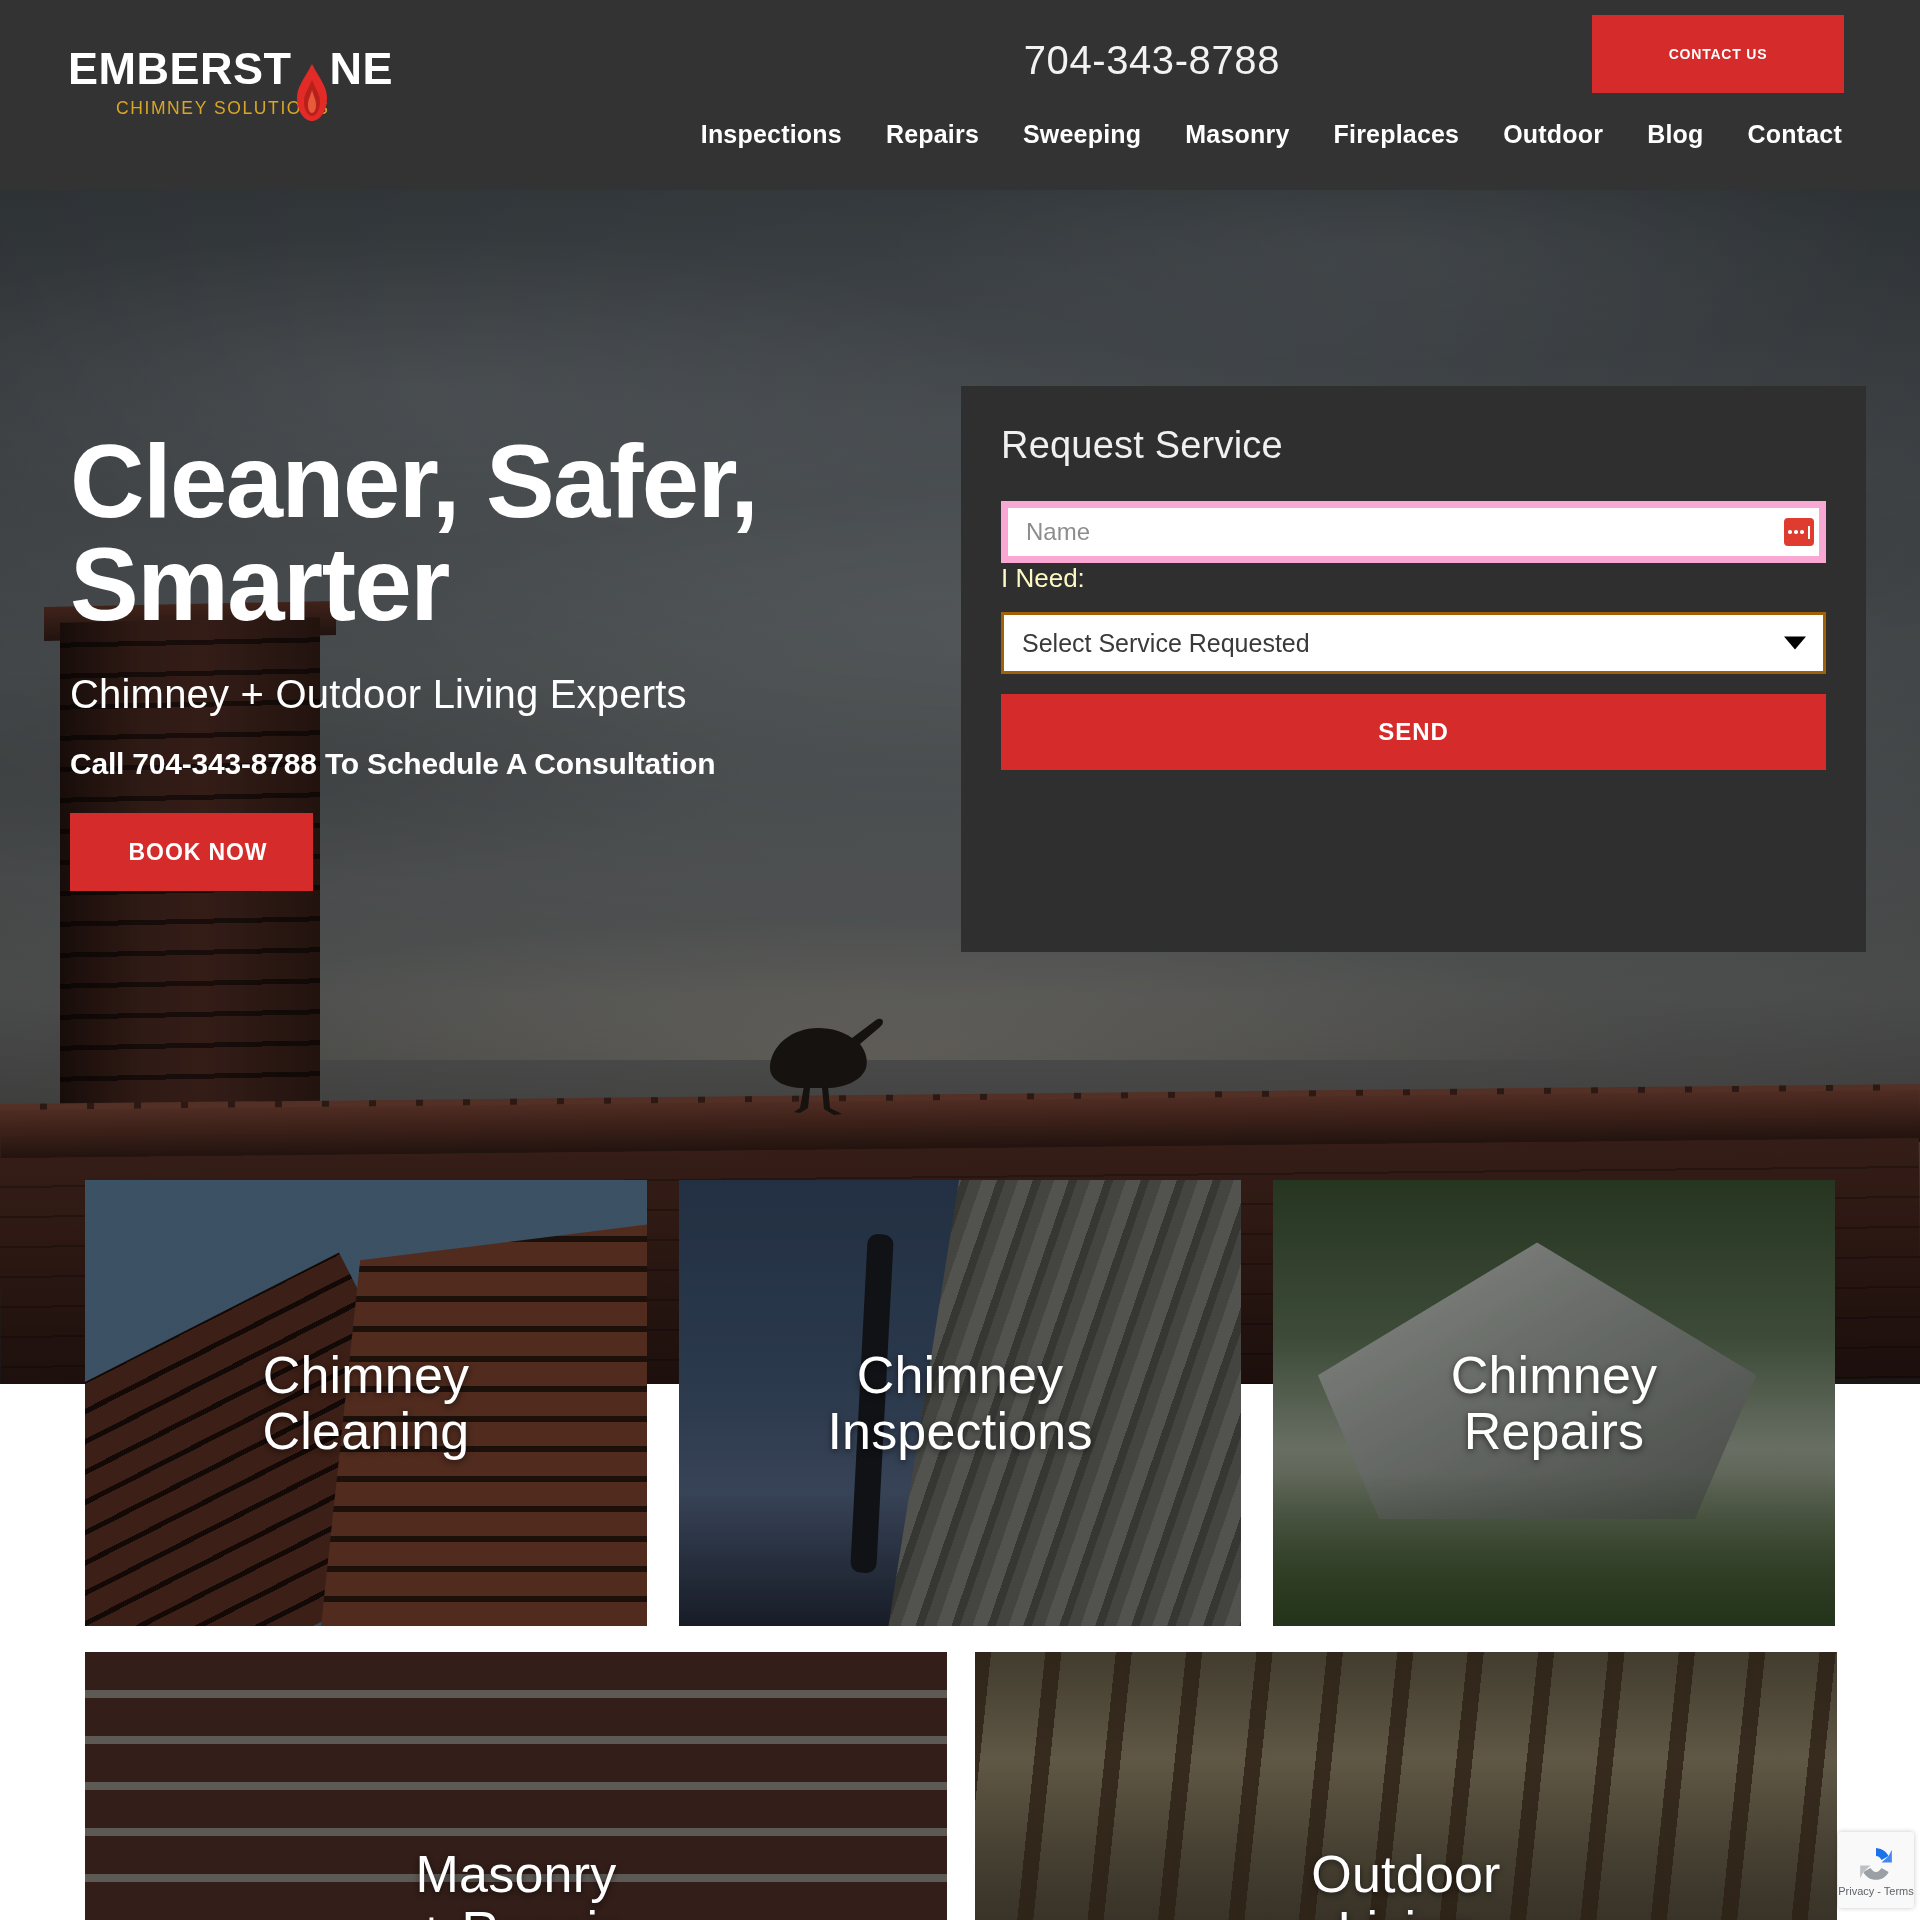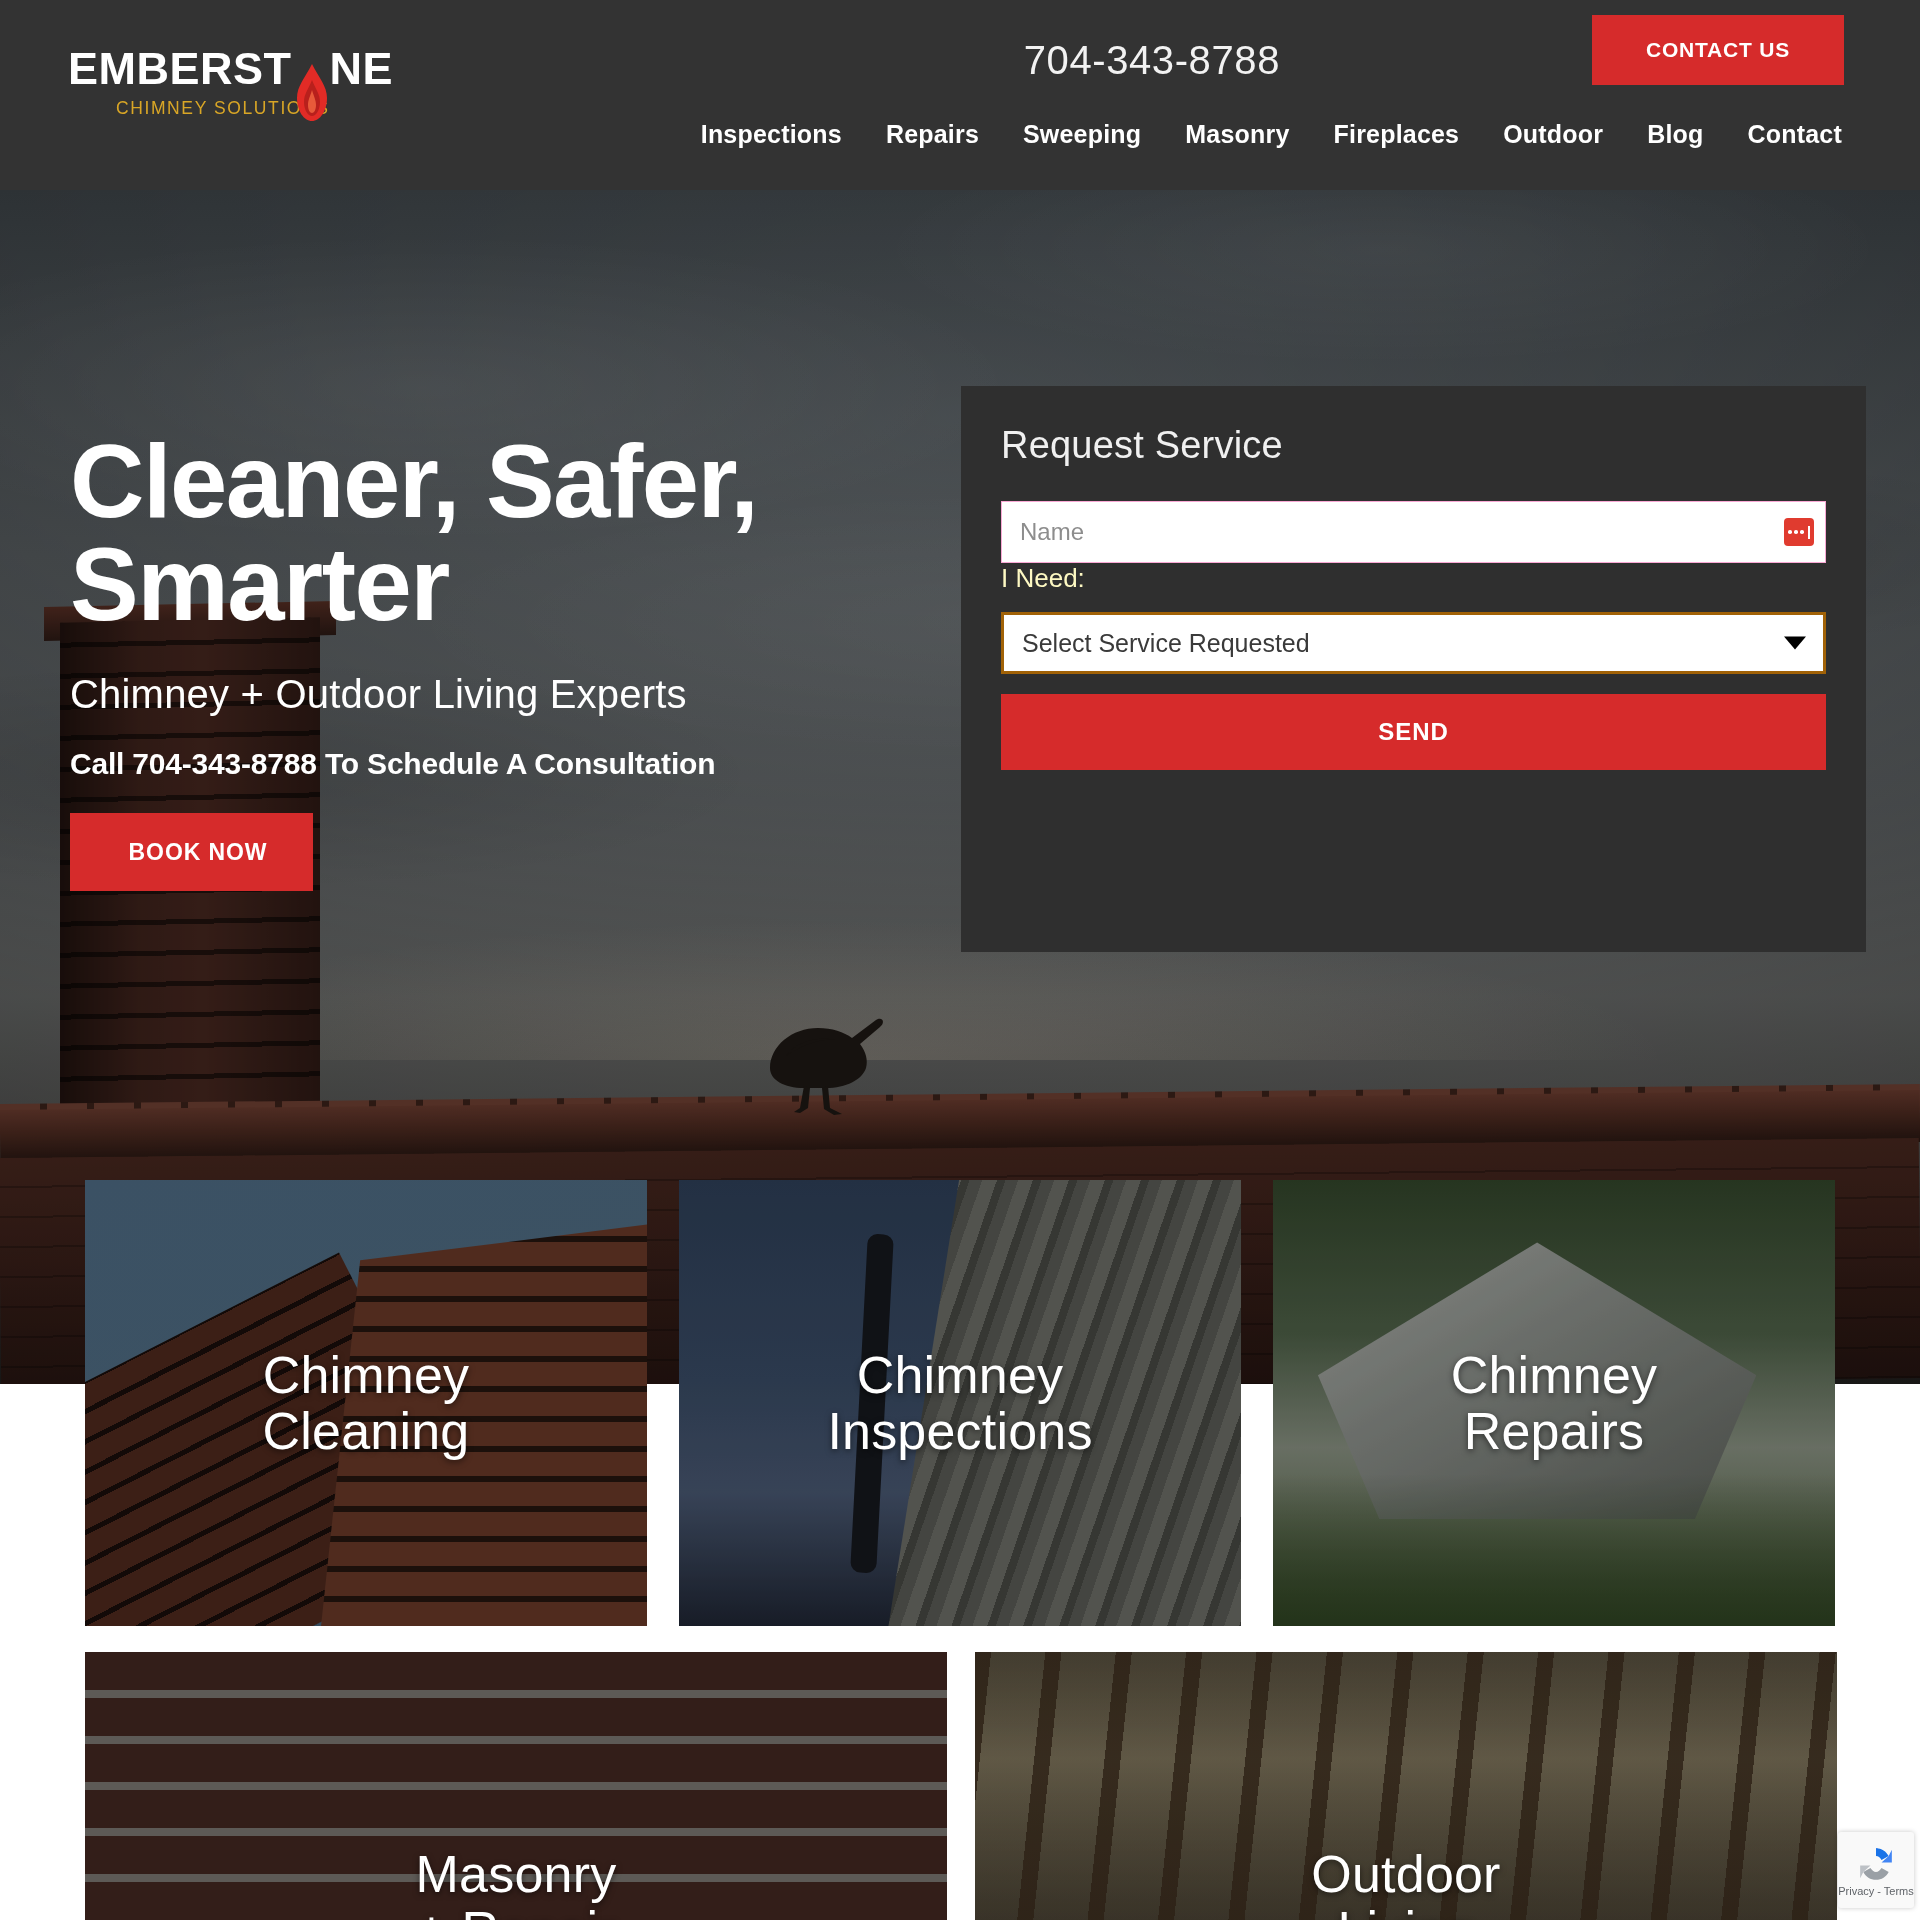--- a/index.html
+++ b/index.html
@@ -94,24 +94,24 @@
   }
   .logo-flamewrap { position:relative; display:inline-block; width:38px; vertical-align:baseline;}
   .flame { position:absolute; left:3px; top:-20px; width:34px; height:58px; }
 
   .phone {
     position:absolute; right:640px; top:38px;
     font-size:40px; font-weight:300; color:#f2f2f2; letter-spacing:0.6px;
     white-space:nowrap;
   }
   .contact-us-btn {
-    position:absolute; left:1592px; top:15px; width:252px; height:70px;
+    position:absolute; left:1592px; top:15px; width:252px; height:78px;
     background:#d62b2b; color:#ffffff;
     display:flex; align-items:center; justify-content:center;
-    font-size:21px; font-weight:700; letter-spacing:0.8px;
+    font-size:14px; font-weight:700; letter-spacing:0.8px;
     cursor:pointer; border:none;
   }
   .nav {
     position:absolute; left:0; top:120px; width:1920px;
     display:flex; justify-content:flex-end; align-items:center;
     padding-right:78px; gap:44px;
   }
   .nav a {
     color:#ffffff; text-decoration:none;
     font-size:25px; font-weight:700; letter-spacing:0.2px; white-space:nowrap;
@@ -138,21 +138,21 @@
     font-size:23px; font-weight:700; letter-spacing:0.9px;padding-left:13px;
   }
 
   
   .form-panel {
     position:absolute; left:961px; top:386px; width:905px; height:566px;
     background:#2f2f2f; z-index:12; padding:38px 40px 0 40px;
   }
   .form-title { font-size:38px; font-weight:300; color:#f0f0f0; letter-spacing:0.2px; }
   .field {
-    width:100%; height:62px; background:#ffffff; border:1px solid #f9a8d4;
+    width:100%; height:62px; background:#ffffff; border:7px solid #f9a8d4;
     font-size:24px; font-weight:300; color:#444; padding:0 18px;
     font-family:"Liberation Sans", sans-serif;
   }
   .field::placeholder { color:#8d8d8d; font-weight:300; }
   .row-name { position:relative; margin-top:34px; }
   .autofill-badge {
     position:absolute; right:12px; top:50%; transform:translateY(-50%);
     width:30px; height:28px; background:#e03b2f; border-radius:4px;
     display:flex; align-items:center; justify-content:center; gap:2.5px;
     cursor:pointer;

